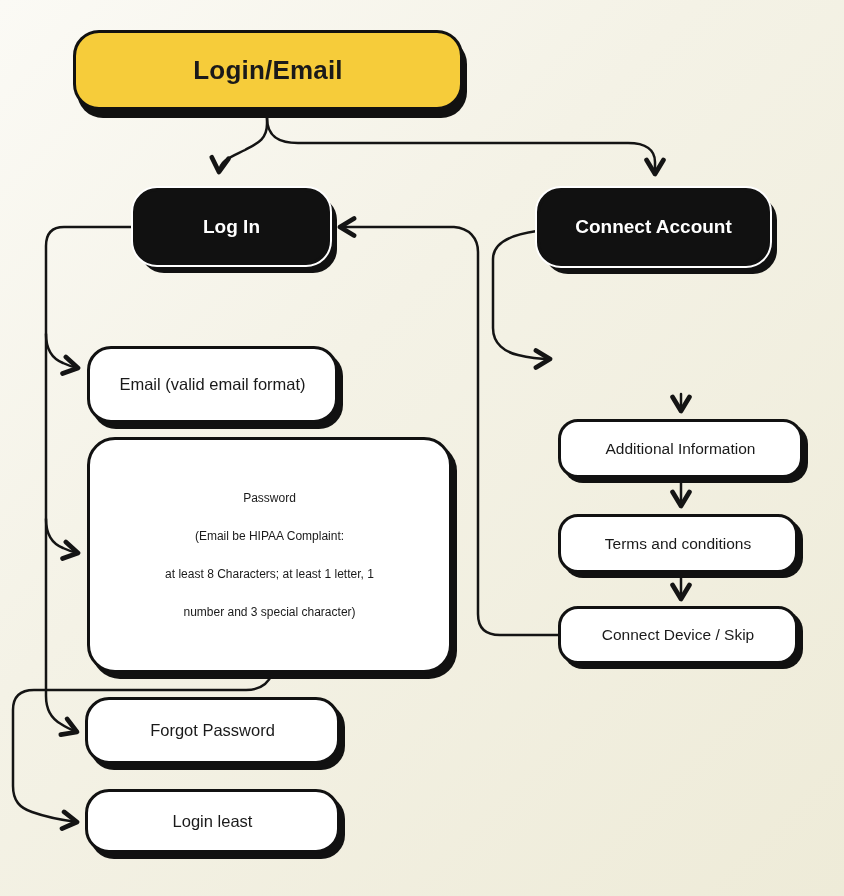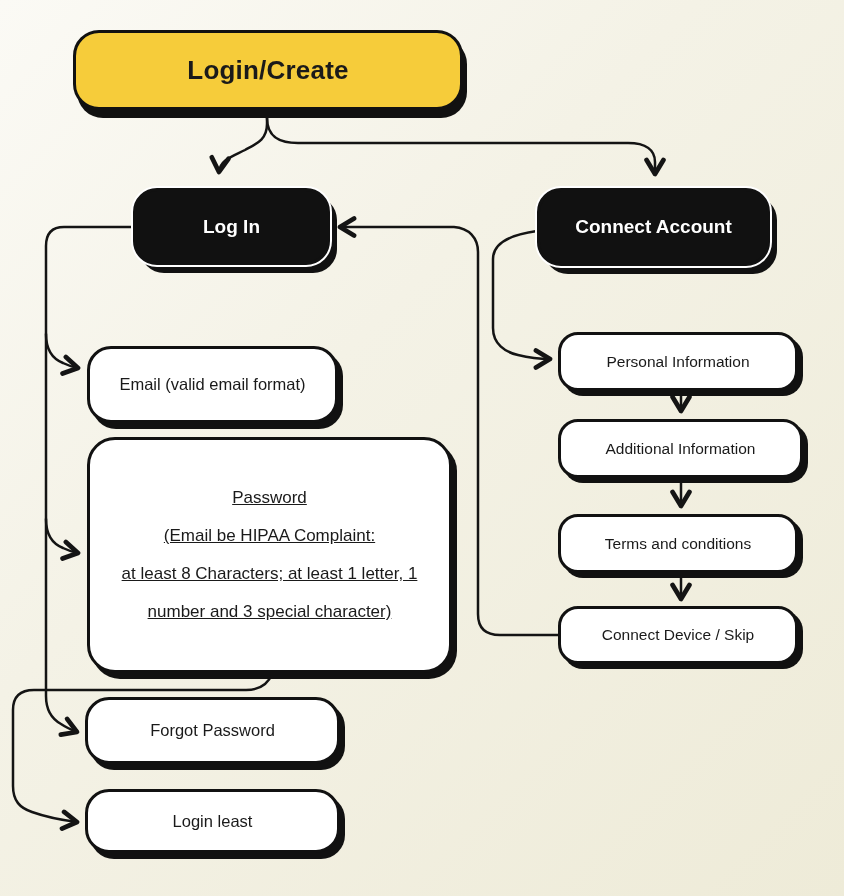--- a/index.html
+++ b/index.html
@@ -63,22 +63,21 @@
     box-shadow:0 0 0 2px #ffffff, 7px 8px 0 var(--ink);
   }
   .node.small{
     font-size:15.5px;
     border-radius:20px;
     box-shadow:5px 5px 0 var(--ink);
   }
   .node .multiline{
     display:block;
     line-height:38px;
-    font-size:17px;
-    text-decoration:underline;
+    font-size:12px;
   }
   .node .multiline span{display:block;}
 </style>
 </head>
 <body>
 
 <div class="canvas">
 
   <svg class="connectors" viewBox="0 0 844 896">
     <defs>
@@ -102,21 +101,21 @@
     <path d="M558,635 L500,635 C485,635 478,628 478,614 L478,252 C478,238 469,228 454,227 L340,227" marker-end="url(#arrow)"></path>
 
     <path d="M537,231 C515,234 493,241 493,259 L493,328 C493,344 505,352 518,355 C530,358 542,359 550,359" marker-end="url(#arrow)"></path>
 
     <path d="M681,394 L681,411" marker-end="url(#arrow)"></path>
     <path d="M681,480 L681,506" marker-end="url(#arrow)"></path>
     <path d="M681,575 L681,599" marker-end="url(#arrow)"></path>
   </svg>
 
   <div class="node yellow" style="left:73px;top:30px;width:390px;height:80px;">
-    <span>Login/Create</span>
+    <span>Login/Email</span>
   </div>
 
   <div class="node black" style="left:133px;top:188px;width:197px;height:77px;">
     <span>Log In</span>
   </div>
 
   <div class="node black" style="left:537px;top:188px;width:233px;height:78px;">
     <span>Connect Account</span>
   </div>
 
@@ -134,23 +133,20 @@
   </div>
 
   <div class="node" style="left:85px;top:697px;width:255px;height:67px;">
     <span>Forgot Password</span>
   </div>
 
   <div class="node" style="left:85px;top:789px;width:255px;height:64px;">
     <span>Login least</span>
   </div>
 
-  <div class="node small" style="left:558px;top:332px;width:240px;height:59px;">
-    <span>Personal Information</span>
-  </div>
 
   <div class="node small" style="left:558px;top:419px;width:245px;height:59px;">
     <span>Additional Information</span>
   </div>
 
   <div class="node small" style="left:558px;top:606px;width:240px;height:58px;">
     <span>Connect Device / Skip</span>
   </div>
 
   <div class="node small" style="left:558px;top:514px;width:240px;height:59px;">

